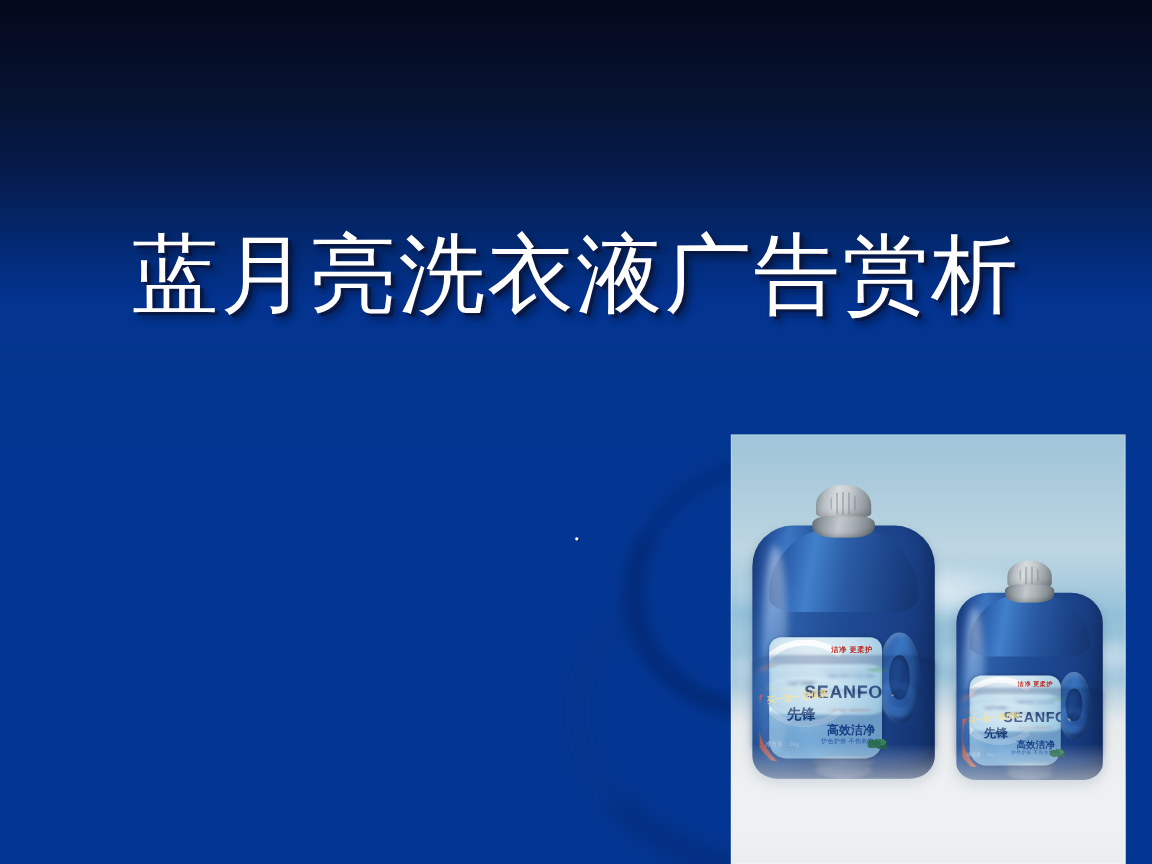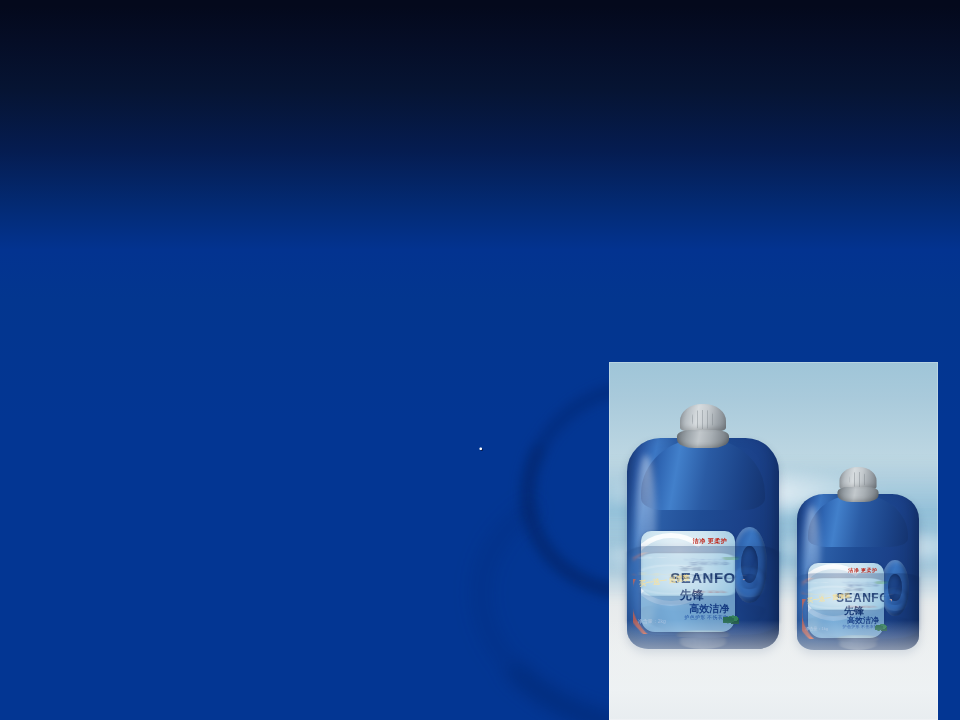--- a/index.html
+++ b/index.html
@@ -313,21 +313,20 @@
   }
   .label .brand-cn {
     position: absolute;
     left: 16%;
     top: 55%;
     font-size: 12px;
     color: #0d2a63;
     font-weight: bold;
     white-space: nowrap;
     font-family: "Liberation Serif", serif;
-    margin-left: 24px;
   }
   .label .claim {
     position: absolute;
     right: 6%;
     top: 70%;
     font-size: 10px;
     color: #10337a;
     font-weight: bold;
     white-space: nowrap;
     font-family: Liberation Mono, monospace;
@@ -444,20 +443,21 @@
   }
 </style>
 </head>
 <body>
 
 <div id="slide">
 
   <div class="bg-swirl"></div>
   <div class="bg-swirl2"></div>
 
+  <div class="title">蓝月亮洗衣液广告赏析</div>
 
   <div class="stray-dot">.</div>
 
   <div class="product-photo">
     <div class="photo-inner">
 
       <div class="wave"></div>
       <div class="wave2"></div>
       <div class="wave3"></div>
 

